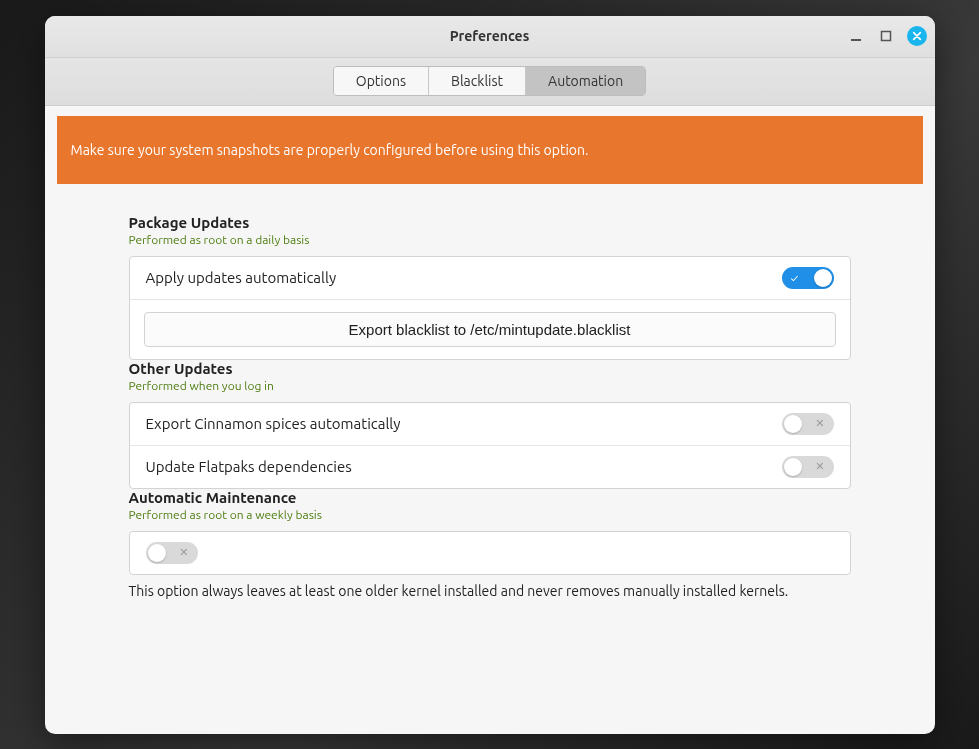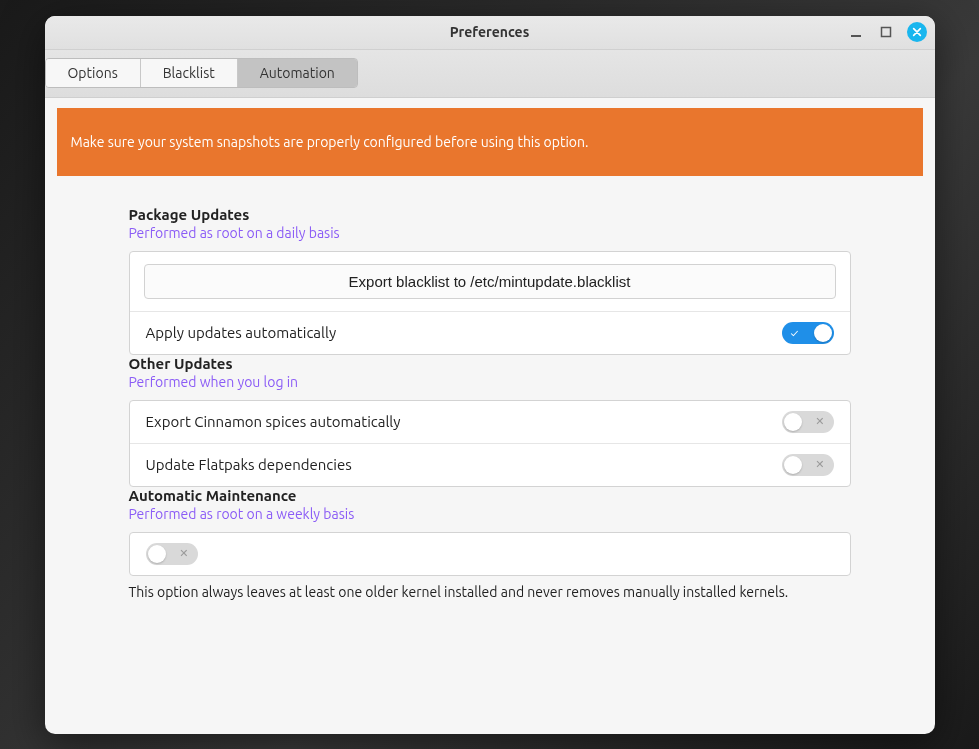--- a/index.html
+++ b/index.html
@@ -17,21 +17,21 @@
       width: 890px;
       height: 718px;
       background: #f6f6f6;
       border-radius: 10px;
       box-shadow: 0 10px 40px rgba(0,0,0,.5);
       display: flex;
       flex-direction: column;
       overflow: hidden;
     }
     .titlebar {
-      height: 34px;
+      height: 42px;
       background: linear-gradient(#e9e9e9, #e0e0e0);
       border-bottom: 1px solid #d0d0d0;
       display: flex;
       align-items: center;
       justify-content: center;
       position: relative;
     }
     .titlebar-title { font-size: 14px; font-weight: 600; color: #333; }
     .window-controls {
       position: absolute; right: 8px; top: 50%; transform: translateY(-50%);
@@ -44,42 +44,42 @@
     .wc-close {
       width: 20px; height: 20px; border-radius: 50%;
       background: #19b6ee; display: flex; align-items: center; justify-content: center;
       color: #fff;
     }
     .wc-close svg { width: 10px; height: 10px; }
     .tabbar {
       height: 48px;
       background: linear-gradient(#e5e5e5,#dddddd);
       border-bottom: 1px solid #cfcfcf;
-      display: flex; align-items: center; 
+      display: flex; align-items: center; justify-content: center;
     }
     .tabs {
       display: flex; border: 1px solid #bdbdbd; border-radius: 4px; overflow: hidden;
     }
     .tab {
       padding: 6px 22px; font-size: 14px; color: #333; background: #f7f7f7;
       border-right: 1px solid #c8c8c8; cursor: pointer;
     }
     .tab:last-child { border-right: none; }
     .tab.selected { background: #c3c3c3; }
     .alert {
       background: #e9762d; color: #fff; font-size: 14px;
       padding: 26px 14px; margin: 10px 12px 0 12px;
     }
     .content {
       flex: 1; padding: 22px 84px 12px 84px; overflow: auto;
     }
     .section { }
     .section:first-child { margin-top: 8px; }
     .section-title { font-size: 15px; font-weight: 700; color: #222; }
-    .section-sub { font-size: 14px; color: #8b5cf6; margin-top: 2px; }
+    .section-sub { font-size: 12px; color: #4d7c0f; margin-top: 2px; }
     .section-note { font-size: 14px; color: #222; margin-top: 8px; }
     .panel {
       border: 1px solid #d3d3d3; border-radius: 4px; margin-top: 10px; background: #fff;
     }
     .row {
       display: flex; align-items: center; justify-content: space-between;
       padding: 10px 16px; border-bottom: 1px solid #e6e6e6; min-height: 40px;
     }
     .row:last-child { border-bottom: none; }
     .row-label { font-size: 15px; color: #222; }
@@ -143,29 +143,29 @@
   </div>
 
   <div class="alert">Make sure your system snapshots are properly configured before using this option.</div>
 
   <div class="content">
 
     <div class="section">
       <div class="section-title">Package Updates</div>
       <div class="section-sub">Performed as root on a daily basis</div>
       <div class="panel">
-        <div class="row inner-btn-row">
-          <button class="inner-btn">Export blacklist to /etc/mintupdate.blacklist</button>
-        </div>
         <div class="row">
           <div class="row-label">Apply updates automatically</div>
           <div class="switch on">
             <span class="check">✓</span>
             <div class="knob"></div>
           </div>
+        </div>
+        <div class="row inner-btn-row">
+          <button class="inner-btn">Export blacklist to /etc/mintupdate.blacklist</button>
         </div>
       </div>
     </div>
 
     <div class="section">
       <div class="section-title">Other Updates</div>
       <div class="section-sub">Performed when you log in</div>
       <div class="panel">
         <div class="row">
           <div class="row-label">Export Cinnamon spices automatically</div>

